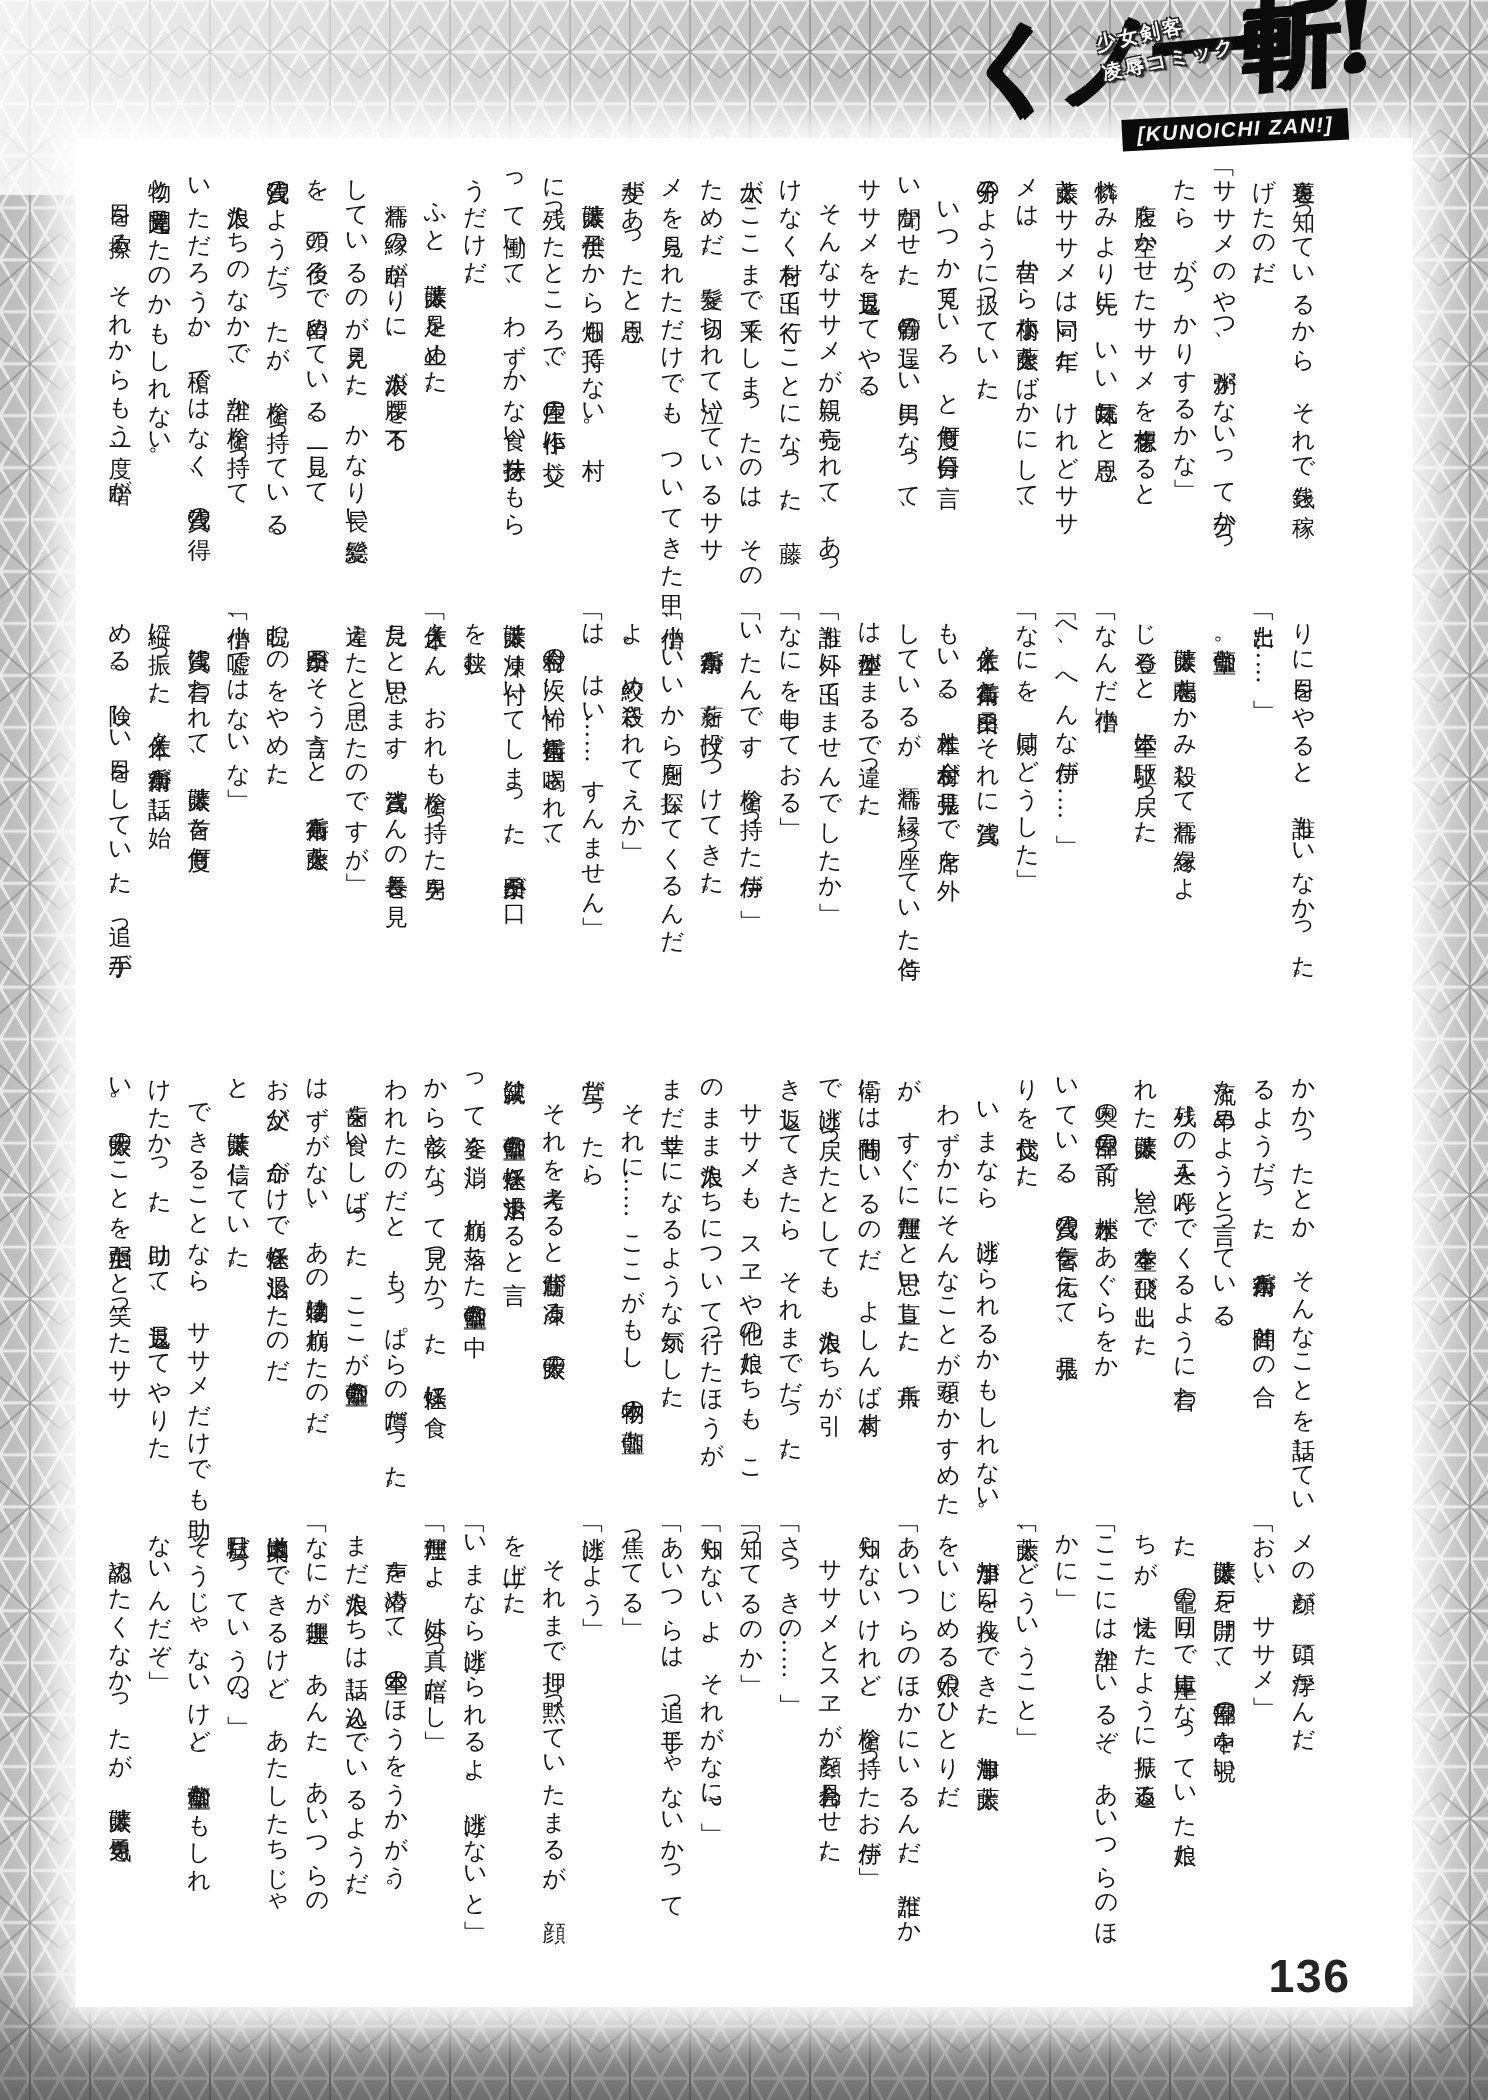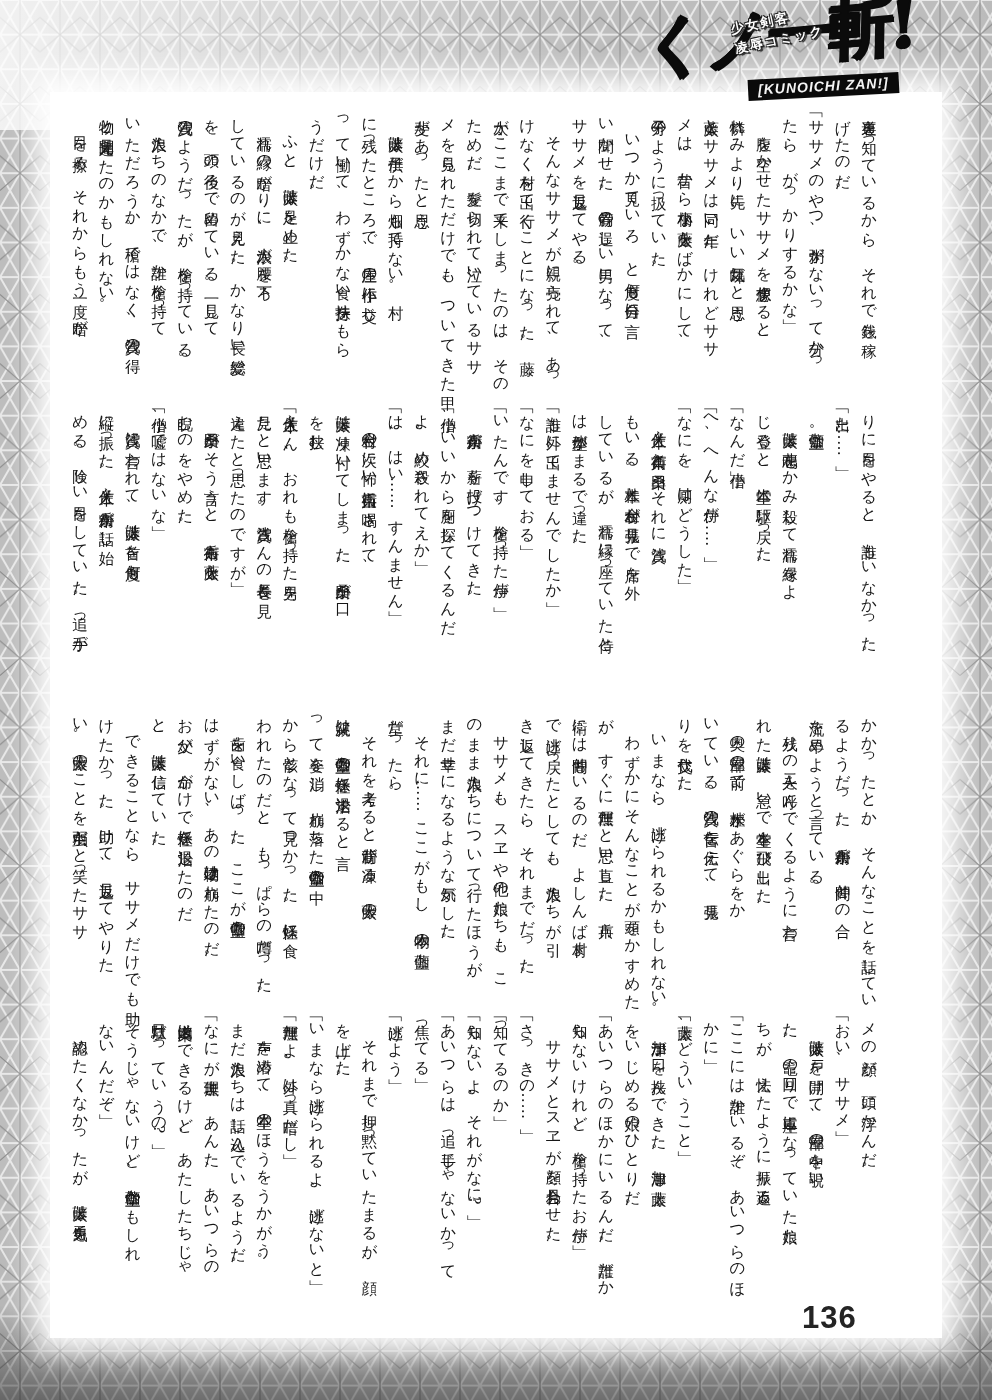--- a/index.html
+++ b/index.html
@@ -54,22 +54,22 @@
     writing-mode:vertical-rl;text-orientation:mixed;
     color:#171717;font-size:15.5px;letter-spacing:0.8px;
   }
   .band .vcol{line-height:26.3px;white-space:nowrap;}
   #band1{top:108px;height:296px;}
   #band2{top:404px;height:298px;}
   #band3{top:708px;height:298px;}
   #band4{top:1012px;height:294px;}
   
   .page-number{
-    position:absolute;left:802px;top:1300px;width:84px;z-index:4;
-    text-align:left;
+    position:absolute;left:831px;top:1300px;width:84px;z-index:4;
+    text-align:center;
     font-family:"Liberation Sans",sans-serif;
     font-weight:bold;font-size:31px;color:#242424;letter-spacing:1px;
   }
 </style>
 </head>
 <body>
 
 <svg class="bg-svg" width="992" height="1400" xmlns="http://www.w3.org/2000/svg">
   <defs>
     <pattern id="net" width="40" height="69.28" patternUnits="userSpaceOnUse">

